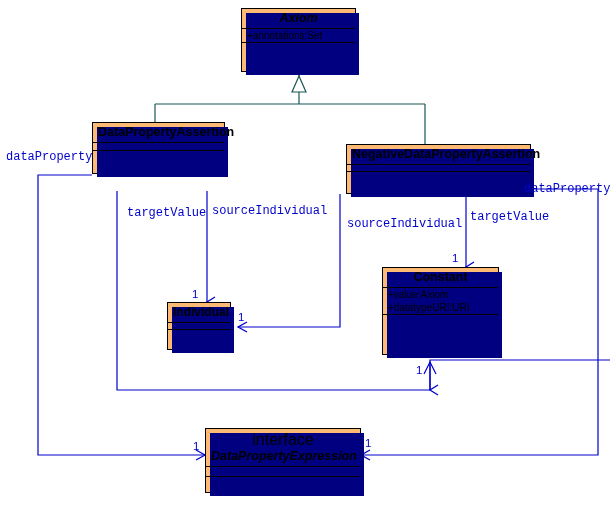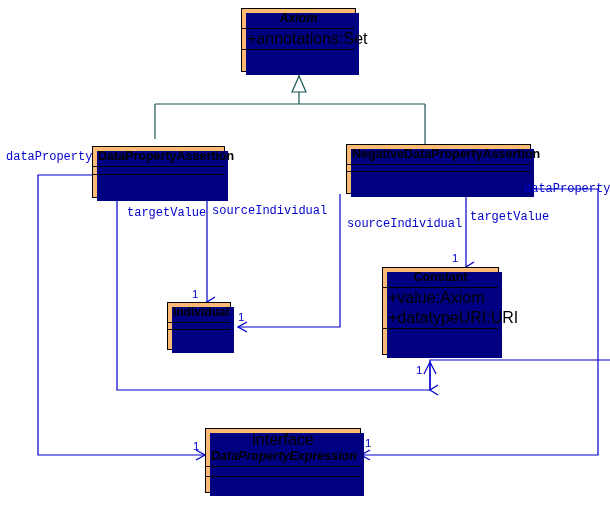--- a/index.html
+++ b/index.html
@@ -13,21 +13,21 @@
   .uml .shadow{position:absolute;left:4px;top:4px;right:-4px;bottom:-4px;
        background:#000080;z-index:-1;}
   .compart{box-sizing:border-box;}
   .divider{border-top:1px solid #000000;}
   .title{font-size:12.5px;font-weight:bold;color:#000000;
          padding:2px 5px 3px 5px;white-space:nowrap;}
   .title.center{text-align:center;}
   .title.ital{font-style:italic;}
   .stereo{font-size:16px;font-weight:normal;font-style:normal;
           text-align:center;color:#000000;padding:2px 5px 0 5px;}
-  .attr{font-size:16px;color:#000000;padding:1px 5px 1px 5px;white-space:nowrap;}
+  .attr{font-size:10px;color:#000000;padding:1px 5px 1px 5px;white-space:nowrap;}
   .pad{height:100%;}
 
   .lbl{position:absolute;color:#0000cc;font-size:12px;white-space:nowrap;z-index:6;font-family:Liberation Mono, monospace;}
   .mult{position:absolute;color:#0000cc;font-size:11.5px;white-space:nowrap;z-index:6;}
 </style>
 </head>
 <body>
 
 <div id="canvas">
 
@@ -76,21 +76,21 @@
 
   <div class="uml" style="left:241px;top:8px;width:115px;height:64px;">
     <div class="shadow"></div>
     <div class="compart title center ital">Axiom</div>
     <div class="compart divider">
       <div class="attr">+annotations:Set</div>
     </div>
     <div class="compart divider pad" style="height:22px;"></div>
   </div>
 
-  <div class="uml" style="left:92px;top:146px;width:133px;height:52px;">
+  <div class="uml" style="left:92px;top:122px;width:133px;height:52px;">
     <div class="shadow"></div>
     <div class="compart title">DataPropertyAssertion</div>
     <div class="compart divider" style="height:8px;"></div>
     <div class="compart divider pad" style="height:23px;"></div>
   </div>
 
   <div class="uml" style="left:346px;top:144px;width:185px;height:50px;">
     <div class="shadow"></div>
     <div class="compart title">NegativeDataPropertyAssertion</div>
     <div class="compart divider" style="height:7px;"></div>

